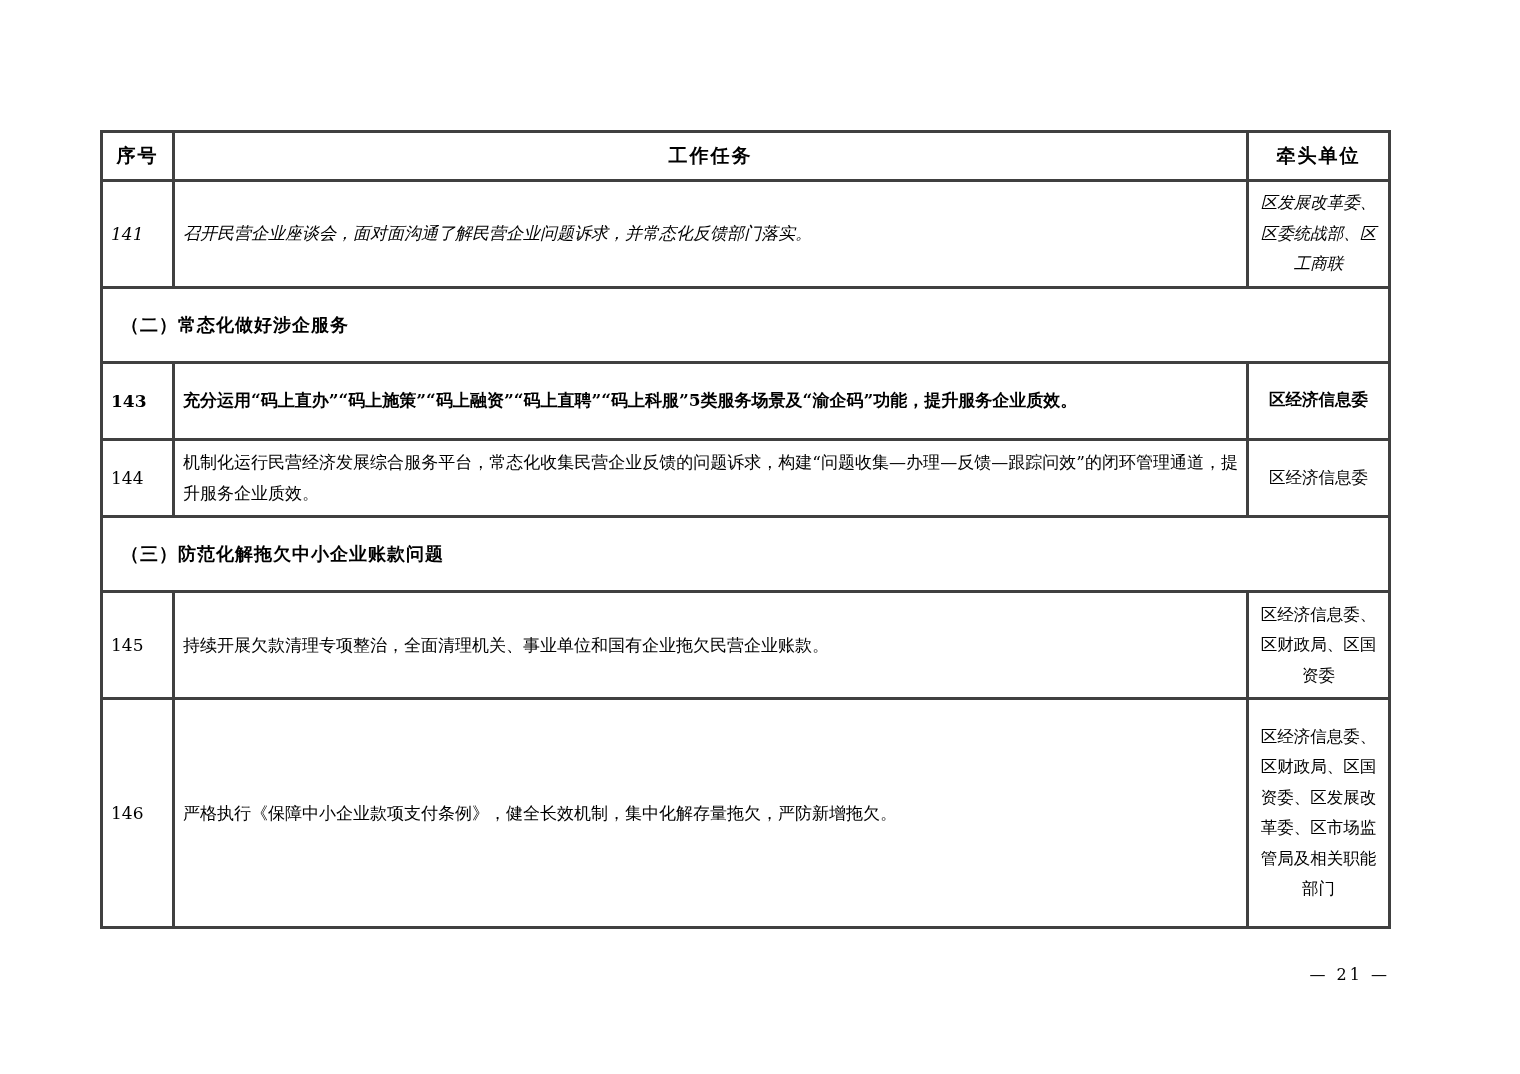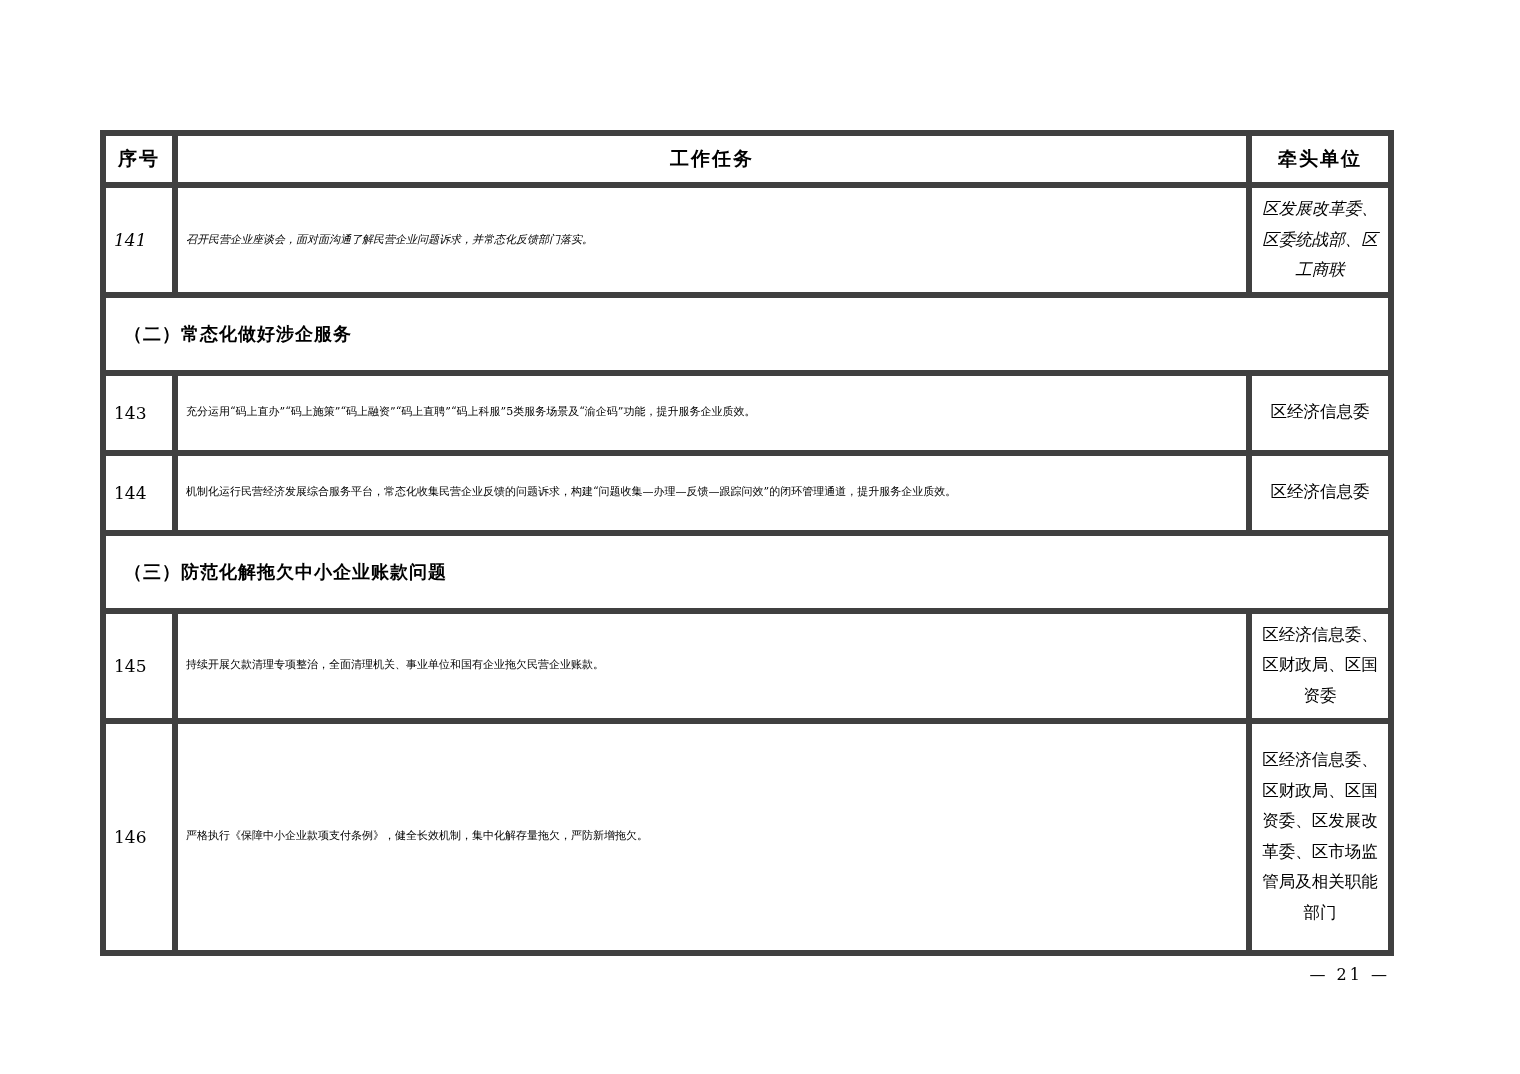--- a/index.html
+++ b/index.html
@@ -24,42 +24,42 @@
   }
   .doc-table {
     position: absolute;
     left: 100px;
     top: 130px;
     width: 1288px;
     border-collapse: collapse;
     table-layout: fixed;
   }
   .doc-table td, .doc-table th {
-    border: 6px solid #404040;
+    border: 3px solid #404040;
     vertical-align: middle;
     padding: 6px 8px;
     font-weight: normal;
   }
   col.c-seq { width: 72px; }
   col.c-task { width: 1074px; }
   col.c-unit { width: 142px; }
 
   .hdr td {
     text-align: center;
     font-weight: bold;
     font-size: 19px;
     letter-spacing: 2px;
     padding: 10px 4px;
   }
   .seq {
     text-align: left;
     font-size: 17px;
   }
   .task {
-    font-size: 11px;
+    font-size: 17px;
     line-height: 1.85;
     text-align: justify;
     text-justify: inter-ideograph;
     padding-left: 12px;
     padding-right: 12px;
   }
   .unit {
     text-align: center;
     font-size: 16.5px;
     line-height: 1.85;
@@ -68,21 +68,21 @@
   }
   .section-row td {
     font-size: 18px;
     font-weight: bold;
     letter-spacing: 1px;
     padding: 12px 18px;
     text-align: left;
   }
   .r141 td { height: 76px; font-style: italic; }
   .r142 td { height: 62px; }
-  .r143 td { height: 62px; }
+  .r143 td { height: 62px; font-weight: bold; }
   .r144 td { height: 62px; }
   .r145 td { height: 92px; }
   .r146 td { height: 214px; }
   .sec td { height: 48px; }
 
   .page-number {
     position: absolute;
     right: 130px;
     top: 965px;
     font-size: 16px;

